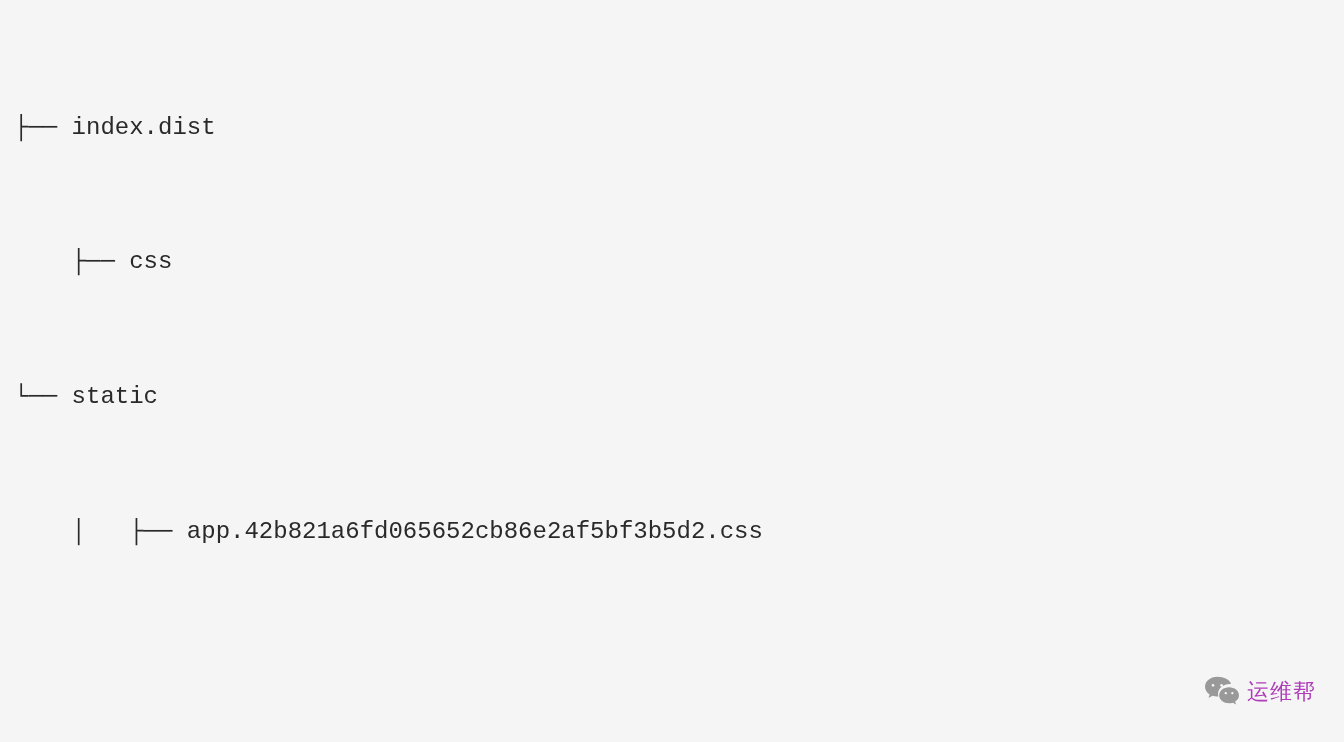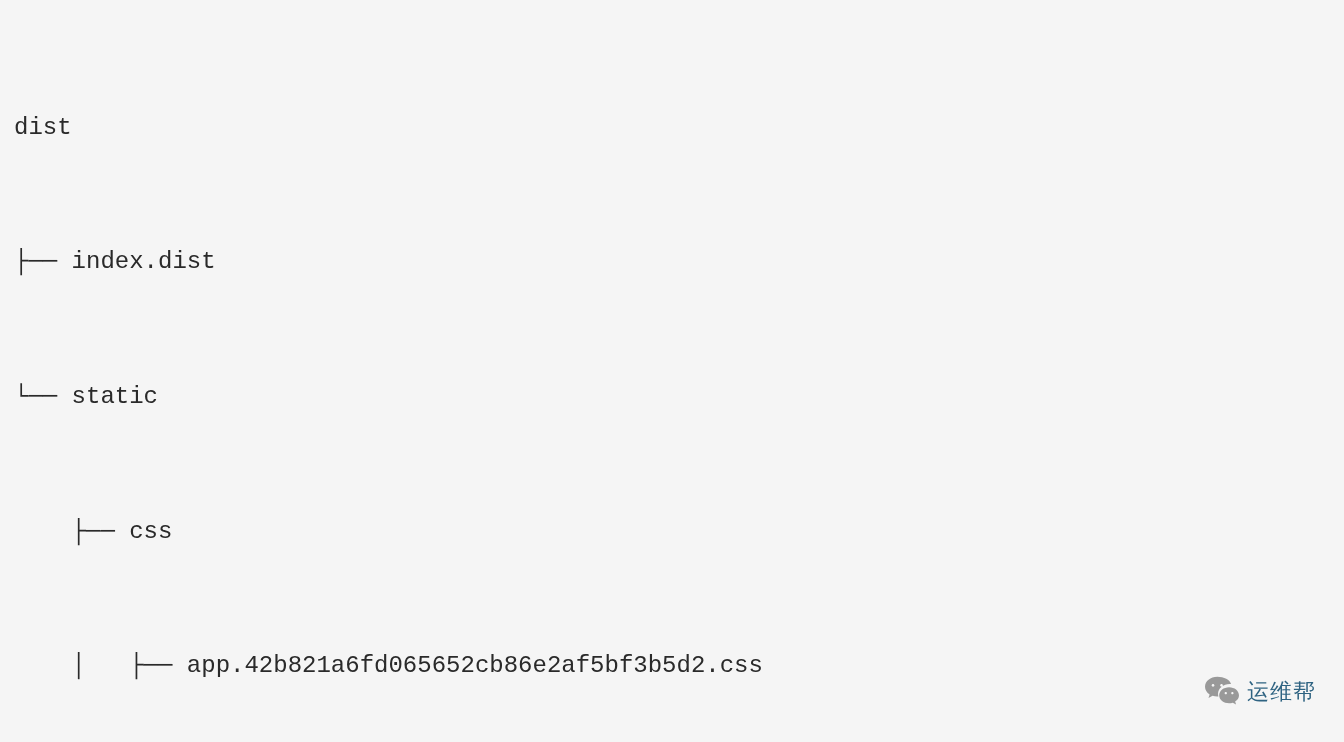--- a/index.html
+++ b/index.html
@@ -25,21 +25,21 @@
     .line {
       display: block;
     }
     .watermark {
       position: absolute;
       bottom: 30px;
       right: 28px;
       display: flex;
       align-items: center;
       gap: 8px;
-      color: #0c4a6e;
+      color: #a21caf;
       opacity: 0.85;
     }
     .watermark-icon {
       width: 34px;
       height: 30px;
       display: inline-flex;
       align-items: center;
       justify-content: center;
     }
     .watermark-icon svg {
@@ -51,24 +51,23 @@
       font-family: "PingFang SC", "Microsoft YaHei", sans-serif;
       font-size: 22px;
       font-weight: 500;
       letter-spacing: 1px;
     }
   </style>
 </head>
 <body>
 
 <div class="tree-output">
-  <span class="line">dist</span>
   <span class="line">├── index.dist</span>
+  <span class="line">    ├── css</span>
   <span class="line">└── static</span>
-  <span class="line">    ├── css</span>
   <span class="line">    │   ├── app.42b821a6fd065652cb86e2af5bf3b5d2.css</span>
   
   
   
   
   
   
   
   
   

